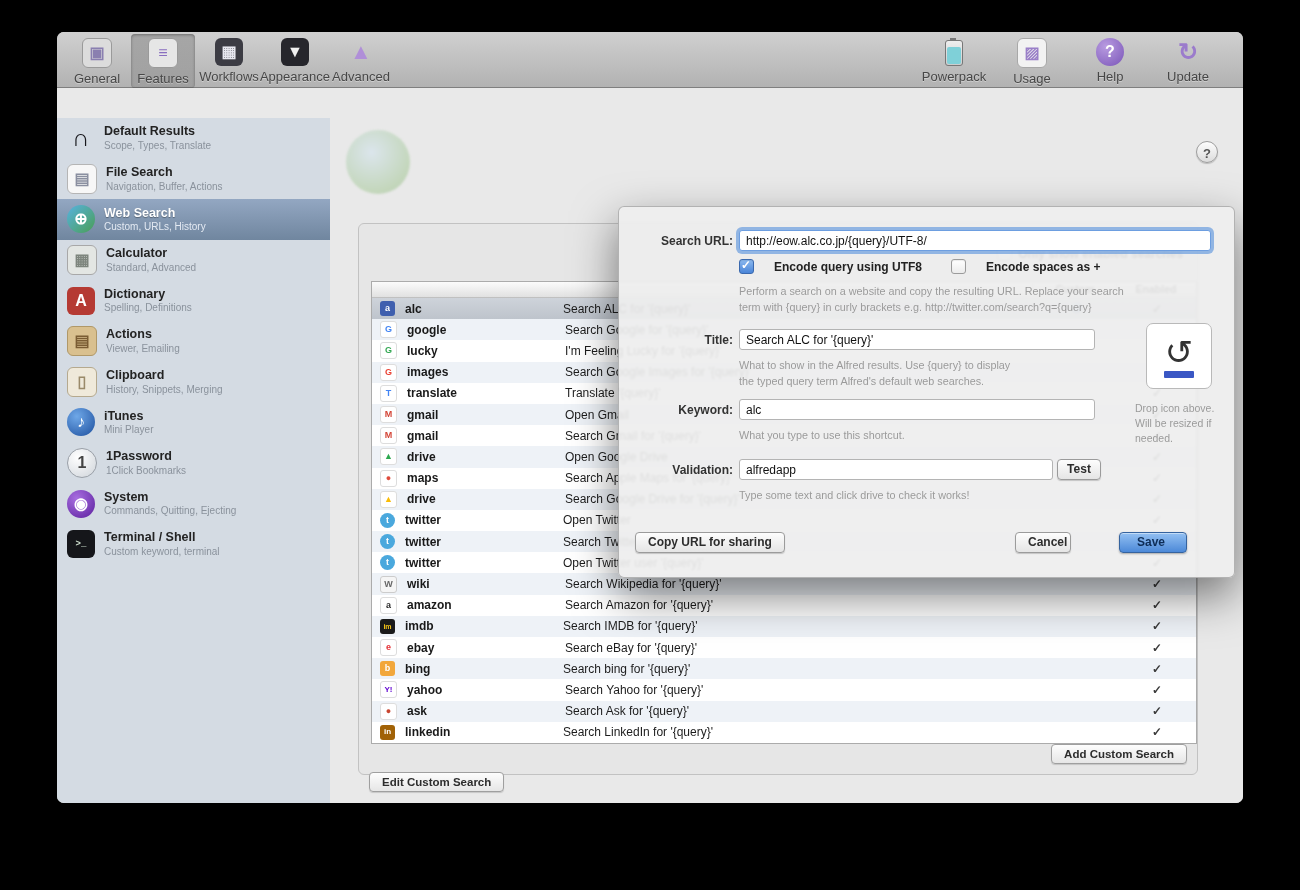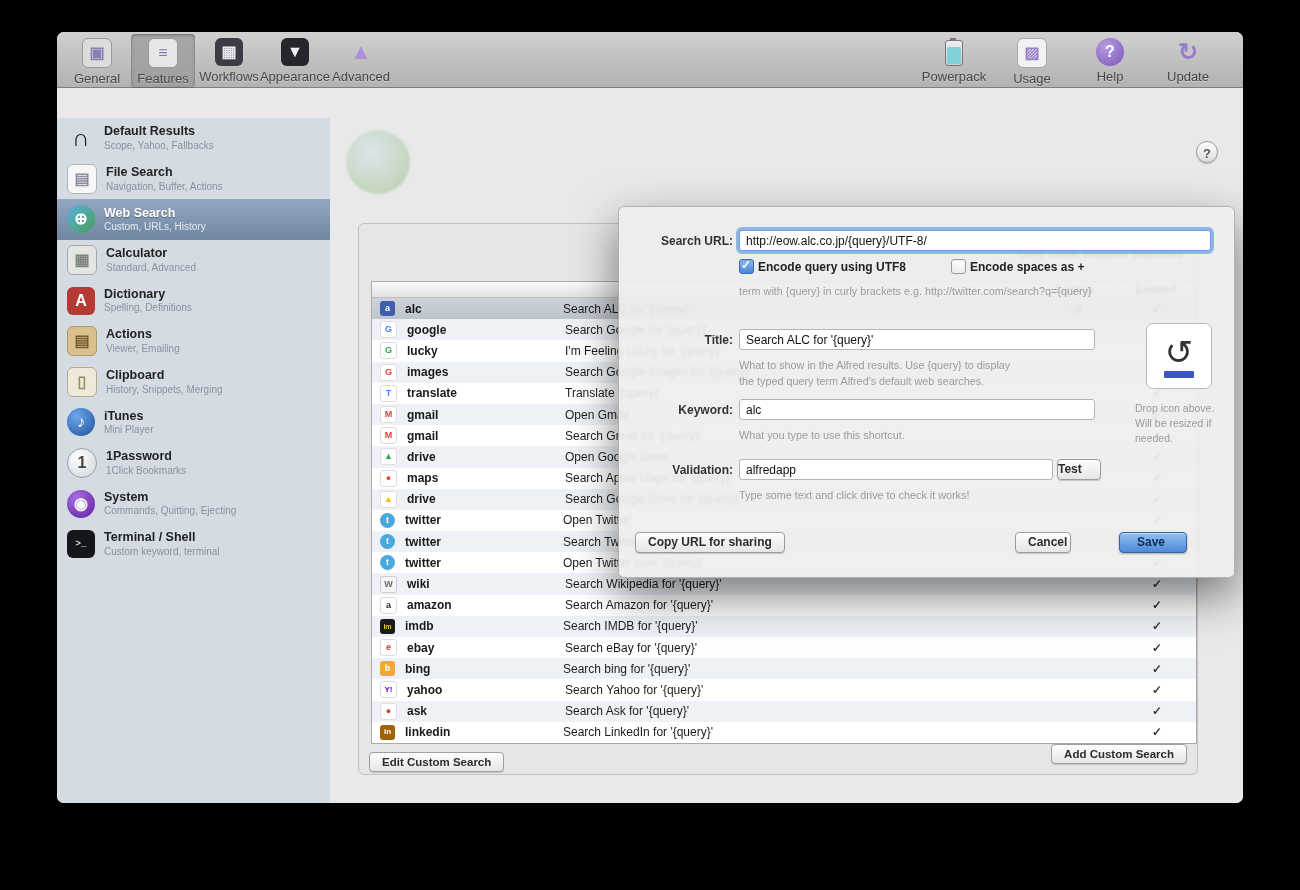--- a/index.html
+++ b/index.html
@@ -75,46 +75,46 @@
          display:flex;align-items:center;justify-content:center;line-height:1;}
   .kw{margin-left:10px;width:158px;font-weight:bold;color:#191919;white-space:nowrap;overflow:hidden;}
   .desc{flex:1;color:#1c1c1c;white-space:nowrap;overflow:hidden;}
   .ccell{width:84px;text-align:center;}
   .ecell{width:78px;text-align:center;color:#3a3a3a;font-weight:bold;}
   .dot{display:inline-block;width:11px;height:11px;border-radius:50%;
        background:radial-gradient(circle at 35% 30%,#c4d6ec,#6486ad 70%,#49678f);}
   .panel-btn{position:absolute;height:20px;background:linear-gradient(#fdfdfd,#e6e6e6);
       border:1px solid #9f9f9f;border-radius:4px;font-size:11.5px;font-weight:bold;color:#2d2d2d;
       padding:0 12px;line-height:18px;cursor:pointer;box-shadow:0 1px 1px rgba(0,0,0,.15);}
-  .edit-btn{left:10px;top:528px;}
+  .edit-btn{left:10px;top:548px;}
   .add-btn{right:10px;top:520px;}
   
   .dialog{position:absolute;left:288px;top:88px;width:615px;height:370px;z-index:50;
       background:rgba(238,238,238,.92);border-radius:6px;border:1px solid rgba(0,0,0,.25);
       box-shadow:0 18px 45px rgba(0,0,0,.5);backdrop-filter:blur(1px);}
   .f-label{position:absolute;left:8px;width:106px;text-align:right;font-size:12px;font-weight:bold;color:#333;}
   .f-input{position:absolute;height:17px;border:1px solid #b4b4b4;border-radius:3px;background:#fff;
       font-size:12px;font-family:"Liberation Sans",sans-serif;color:#111;padding:1px 6px;}
   .focused{border-color:#6d9ee0;box-shadow:0 0 0 3px rgba(106,156,222,.7);outline:none;}
   .help-text{position:absolute;font-size:10.8px;color:#9b9b9b;line-height:1.5;}
-  .cb-row{position:absolute;display:flex;align-items:center;gap:4px;cursor:pointer;}
+  .cb-row{position:absolute;display:flex;align-items:center;gap:20px;cursor:pointer;}
   .cb-row .t{font-size:12px;font-weight:bold;color:#222;}
   .icon-well{position:absolute;left:527px;top:116px;width:64px;height:64px;background:#fff;
       border:1px solid #b9b9b9;border-radius:7px;display:flex;flex-direction:column;align-items:center;
       justify-content:center;}
   .well-glyph{font-size:34px;color:#333;line-height:1;}
   .well-tag{width:30px;height:7px;background:#3a57c4;border-radius:1px;margin-top:2px;}
   .drop-note{position:absolute;left:516px;top:194px;width:88px;text-align:left;font-size:10.5px;
       color:#9b9b9b;line-height:1.45;}
   .dlg-btn{position:absolute;height:21px;background:linear-gradient(#fdfdfd,#e5e5e5);
       border:1px solid #9b9b9b;border-radius:4px;font-size:12px;font-weight:bold;color:#2d2d2d;
       padding:0 12px;cursor:pointer;box-shadow:0 1px 1px rgba(0,0,0,.18);line-height:19px;}
   .dlg-btn.primary{background:linear-gradient(#93c0f2,#4c89d8);border-color:#35639f;color:#0e2d57;
       box-shadow:0 1px 2px rgba(0,0,0,.3), inset 0 1px 0 rgba(255,255,255,.45);padding-left:8px;}
-  .test-btn{left:438px;top:252px;width:44px;padding:0;text-align:left;}
+  .test-btn{left:438px;top:252px;width:44px;padding:0;text-align:center;}
   .mono{font-family:"Liberation Mono",monospace;}
 </style>
 </head>
 <body>
 
 <div class="window">
 
 
   <div class="toolbar">
     <div class="tabs">
@@ -160,21 +160,21 @@
         </div>
       </div>
   </div>
 
   <div class="wbody">
     <div class="sidebar">
         <div class="side-item">
           <span class="side-icon" style="background: transparent; color: rgb(23, 23, 28); font-size: 24px;">∩</span>
           <span class="side-text">
             <div class="side-title">Default Results</div>
-            <div class="side-sub">Scope, Yahoo, Fallbacks</div>
+            <div class="side-sub">Scope, Types, Translate</div>
           </span>
         </div>
         <div class="side-item">
           <span class="side-icon" style="background: rgb(247, 247, 247); color: rgb(138, 143, 160); border: 1px solid rgb(181, 181, 181);">▤</span>
           <span class="side-text">
             <div class="side-title">File Search</div>
             <div class="side-sub">Navigation, Buffer, Actions</div>
           </span>
         </div>
         <div class="side-item selected">
@@ -419,20 +419,21 @@
         <div class="cb-row" style="left:120px;top:52px">
           <span class="cbx checked"></span>
           <span class="t">Encode query using UTF8</span>
         </div>
         <div class="cb-row" style="left:332px;top:52px">
           <span class="cbx"></span>
           <span class="t">Encode spaces as +</span>
         </div>
 
         <div class="help-text" style="left:120px;top:76px;width:470px">
+          <div>Perform a search on a website and copy the resulting URL. Replace your search</div>
           <div>term with {query} in curly brackets e.g. http://twitter.com/search?q={query}</div>
         </div>
 
         <span class="f-label" style="top:126px">Title:</span>
         <input class="f-input" style="left: 120px; top: 122px; width: 342px;" value="Search ALC for '{query}'">
         <div class="help-text" style="left:120px;top:150px;width:340px">
           <div>What to show in the Alfred results. Use {query} to display</div>
           <div>the typed query term Alfred's default web searches.</div>
         </div>
 

